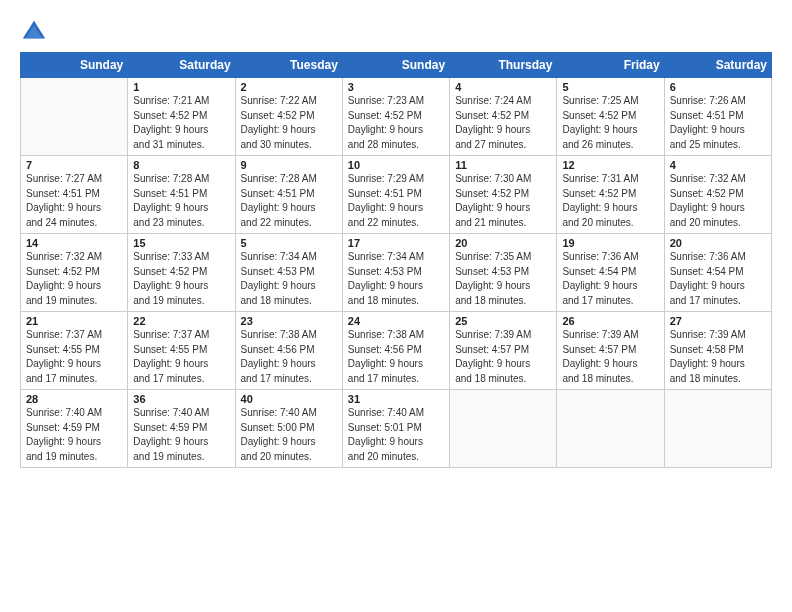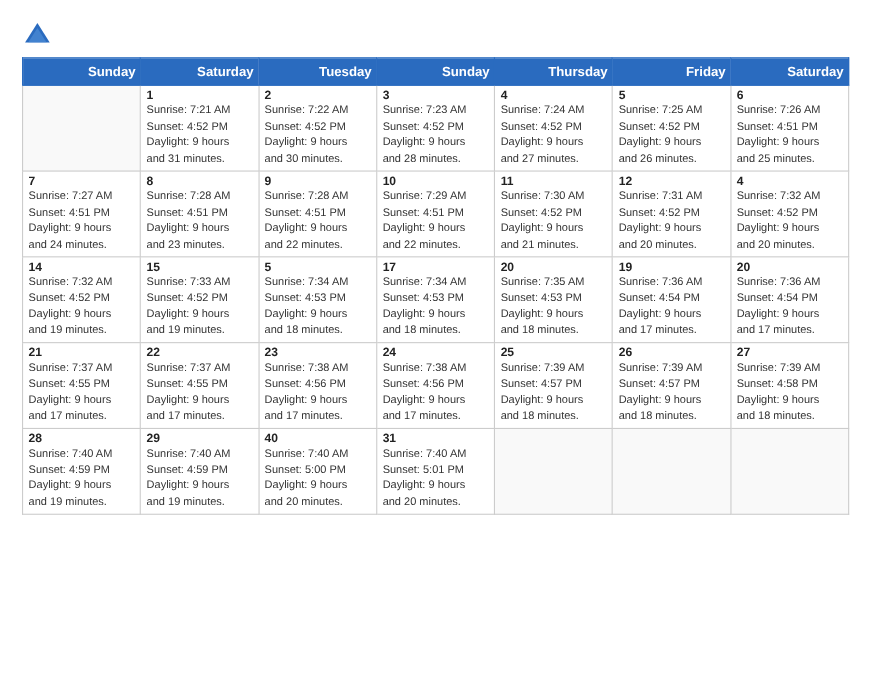--- a/index.html
+++ b/index.html
@@ -251,21 +251,21 @@
             <span class="day-num">27</span>
             <div class="day-info">Sunrise: 7:39 AM<br>Sunset: 4:58 PM<br>Daylight: 9 hours<br>and 18 minutes.</div>
           </td>
         </tr>
         <tr>
           <td>
             <span class="day-num">28</span>
             <div class="day-info">Sunrise: 7:40 AM<br>Sunset: 4:59 PM<br>Daylight: 9 hours<br>and 19 minutes.</div>
           </td>
           <td>
-            <span class="day-num">29</span>
+            <span class="day-num">36</span>
             <div class="day-info">Sunrise: 7:40 AM<br>Sunset: 4:59 PM<br>Daylight: 9 hours<br>and 19 minutes.</div>
           </td>
           <td>
             <span class="day-num">40</span>
             <div class="day-info">Sunrise: 7:40 AM<br>Sunset: 5:00 PM<br>Daylight: 9 hours<br>and 20 minutes.</div>
           </td>
           <td>
             <span class="day-num">31</span>
             <div class="day-info">Sunrise: 7:40 AM<br>Sunset: 5:01 PM<br>Daylight: 9 hours<br>and 20 minutes.</div>
           </td>

